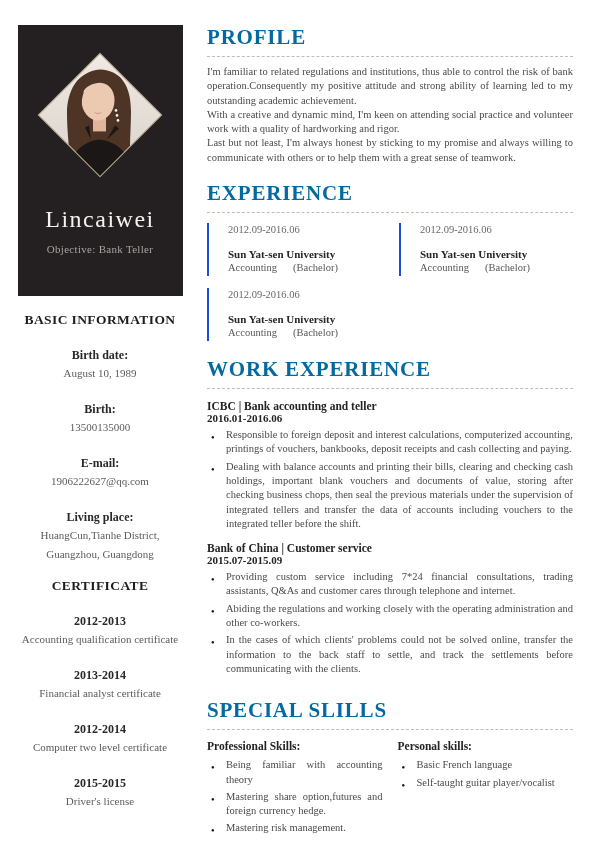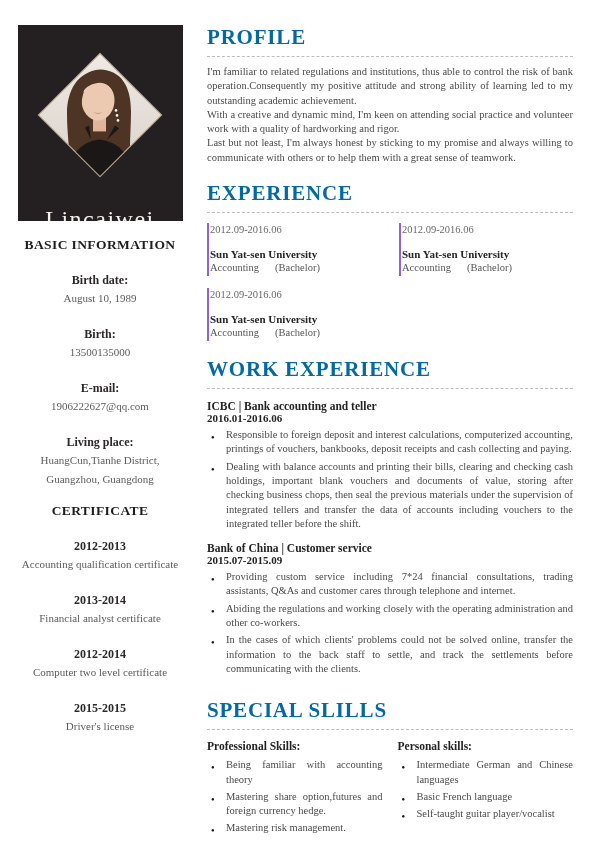--- a/index.html
+++ b/index.html
@@ -6,21 +6,21 @@
   html,body { background:#ffffff; }
   .page {
     position:relative; width:600px; height:848px; margin:0 auto;
     background:#ffffff; outline:1px solid #e3e3e3; overflow:hidden;
     display:flex; font-family:"Liberation Serif", serif; color:#4a4a4a;
   }
 
   
   .left-col { flex:0 0 200px; width:200px; }
   .side-panel {
-    width:165px; height:196px; margin:25px auto 0;
+    width:165px; height:271px; margin:25px auto 0;
     background:#242021; text-align:center; overflow:hidden;
   }
   .diamond {
     width:88px; height:88px; margin:46px auto 0;
     transform:rotate(45deg); overflow:hidden;
     border:1px solid #98876d; background:#e9e2db;
   }
   .diamond-inner { width:126px; height:126px; margin:-19px; transform:rotate(-45deg); }
   .side-name { font-size:24px; line-height:28px; color:#f4f1ee; letter-spacing:1.5px; margin-top:46px; font-weight:normal; }
   .side-obj { font-size:11px; color:#a9a19f; margin-top:10px; letter-spacing:0.3px; }
@@ -38,21 +38,21 @@
     font-size:21px; line-height:24px; font-weight:bold; color:#0369a1;
     letter-spacing:0.8px; padding-bottom:7px; border-bottom:1px dashed #bdbdbd;
   }
   .sec { margin-top:16px; }
   .sec:first-child { margin-top:0; }
   .para { margin-top:8px; text-align:justify; font-size:10.5px; line-height:14.3px; color:#4a4a4a; }
   .para:first-of-type { margin-top:9px; }
   .para + .para { margin-top:0; }
 
   .exp-grid { display:grid; grid-template-columns:1fr 1fr; column-gap:18px; row-gap:12px; margin-top:10px; }
-  .exp-entry { border-left:2px solid #8b5cf6; padding:1px 0 3px 1px; }
+  .exp-entry { border-left:2px solid #1d4ed8; padding:1px 0 3px 19px; }
   .exp-date { font-size:10.5px; color:#6b6767; }
   .exp-school { margin-top:13px; font-size:11px; font-weight:bold; color:#262626; }
   .exp-major { margin-top:2px; font-size:10.5px; color:#585454; }
   .exp-degree { margin-left:16px; }
 
   .job { margin-top:11px; }
   .job-head { display:flex; justify-content:space-between; align-items:baseline;flex-direction:column; }
   .job-title { font-size:11.5px; font-weight:bold; color:#232323; }
   .job-date { font-size:11px; font-weight:bold; color:#232323; padding-right:19px; }
   .bullets { margin-top:4px; }
@@ -213,21 +213,20 @@
       <div class="sec-title">SPECIAL SLILLS</div>
       <div class="skills-grid">
         <div>
           <div class="skill-head">Professional Skills:</div>
           <div class="bullet">Being familiar with accounting theory</div>
           <div class="bullet">Mastering share option,futures and foreign currency hedge.</div>
           <div class="bullet">Mastering risk management.</div>
         </div>
         <div>
           <div class="skill-head">Personal skills:</div>
-          <div class="bullet">Intermediate German and Chinese languages</div>
           <div class="bullet">Basic French language</div>
           <div class="bullet">Self-taught guitar player/vocalist</div>
         </div>
       </div>
     </div>
 
   </div>
 </div>
 
 </body></html>

